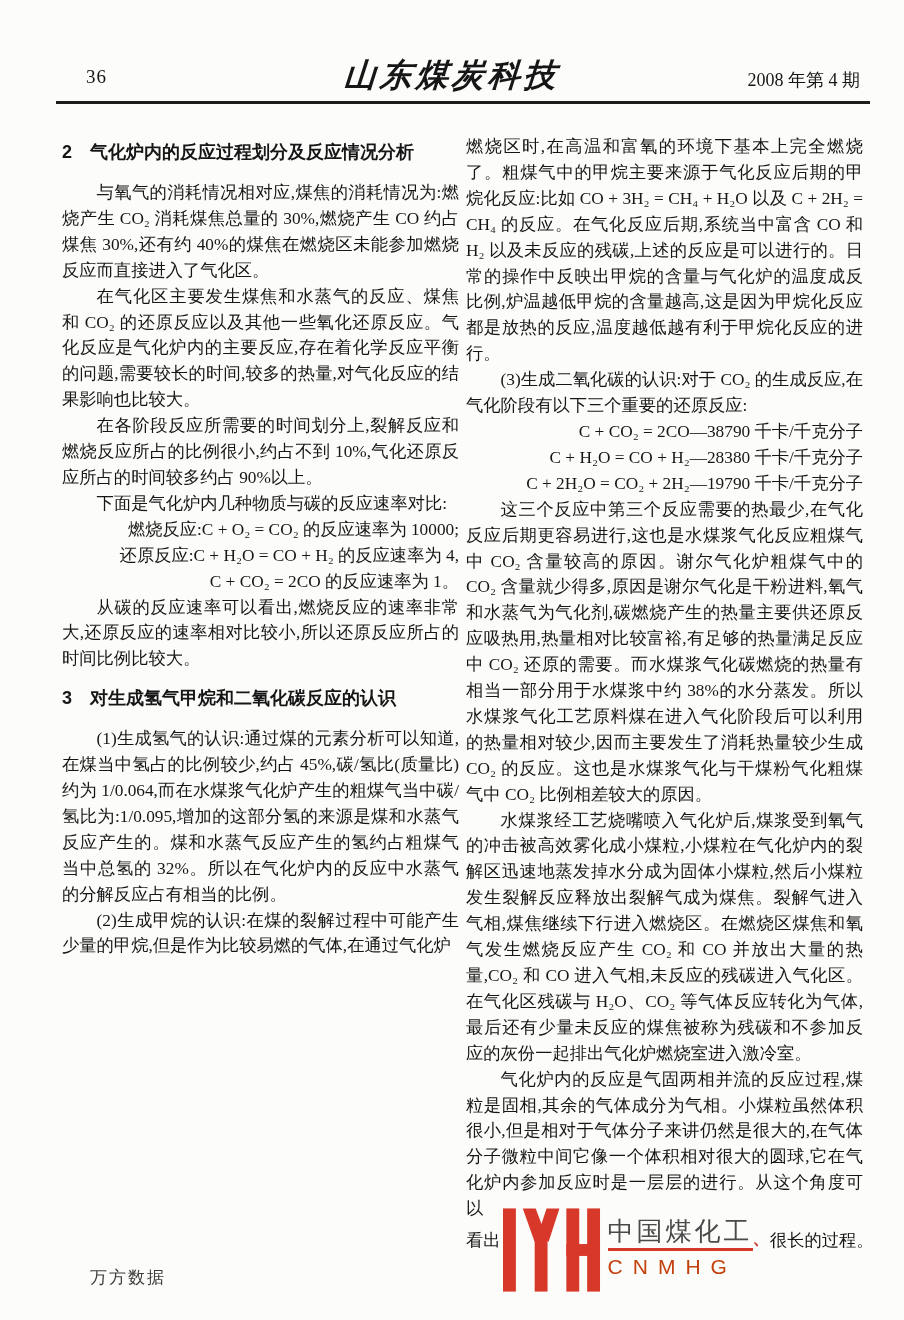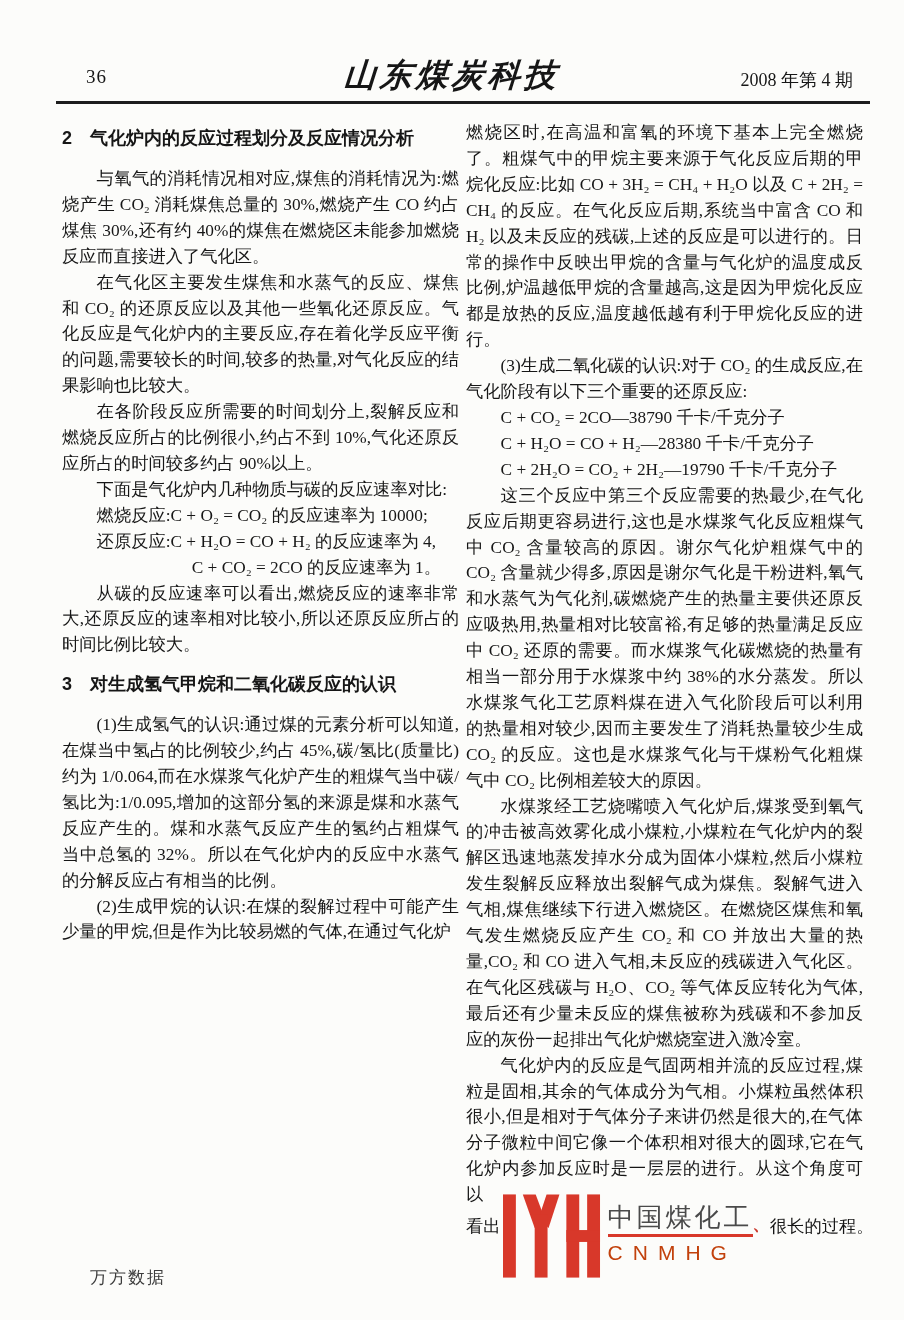--- a/index.html
+++ b/index.html
@@ -12,38 +12,38 @@
     color:#161616;
     margin:0 auto;
   }
   
   .page-num{position:absolute;left:86px;top:66px;font-size:19px;letter-spacing:1px;}
   .journal-title{
     position:absolute;left:0;right:0;top:54px;text-align:center;
     font-size:32px;font-weight:bold;font-style:italic;letter-spacing:4px;
     transform:skewX(-4deg);
   }
-  .issue-label{position:absolute;right:51px;top:68px;font-size:18px;}
+  .issue-label{position:absolute;right:44px;top:68px;font-size:18px;}
   .header-rule{position:absolute;left:56px;right:34px;top:101px;height:3px;background:#1d1d1d;}
   
   .col{
-    position:absolute;top:120px;width:397px;
+    position:absolute;top:134px;width:397px;
     font-size:17.3px;line-height:25.9px;text-align:justify;
   }
   .col-left{left:62px;}
   .col-right{left:466px;}
   .para{margin:0;text-indent:2em;}
   .no-indent{text-indent:0;}
   .sec-heading{
     font-family:"Liberation Sans","DejaVu Sans",sans-serif;
     font-weight:bold;font-size:18px;line-height:24px;
     margin:14px 0 16px 0;text-align:left;text-indent:0;
   }
   .col > .sec-heading:first-child{margin-top:6px;}
-  .formula{margin:0;text-indent:2em;text-align:left;}
+  .formula{margin:0;text-indent:2em;text-align:right;}
   .centered2{text-indent:7.5em;}
   
   .wmline{
     display:flex;align-items:flex-start;
     height:78px;margin:0;text-align:left;
   }
   .wm-pre,.wm-post{padding-top:6px;white-space:nowrap;}
   .wm-tick{padding-top:4px;color:#c9372a;font-weight:bold;white-space:nowrap;}
   .wm-logo{width:99px;height:88px;margin:-16px 6px 0 2px;flex:none;}
   .wm-brand{flex:none;margin-top:-6px;}

